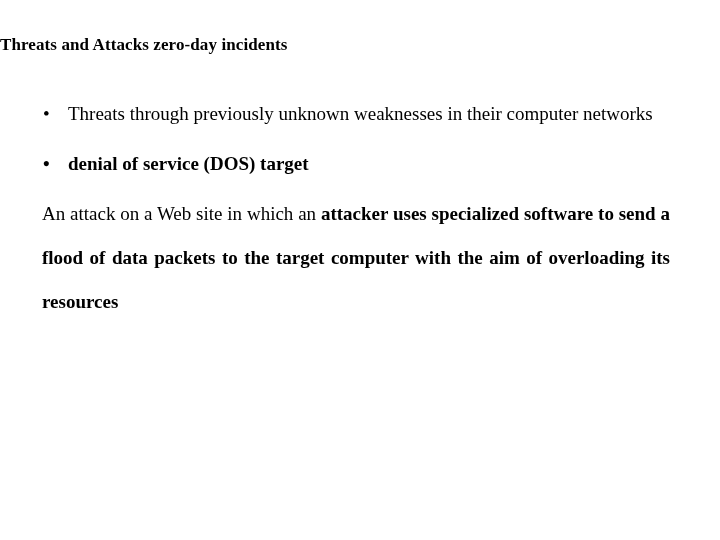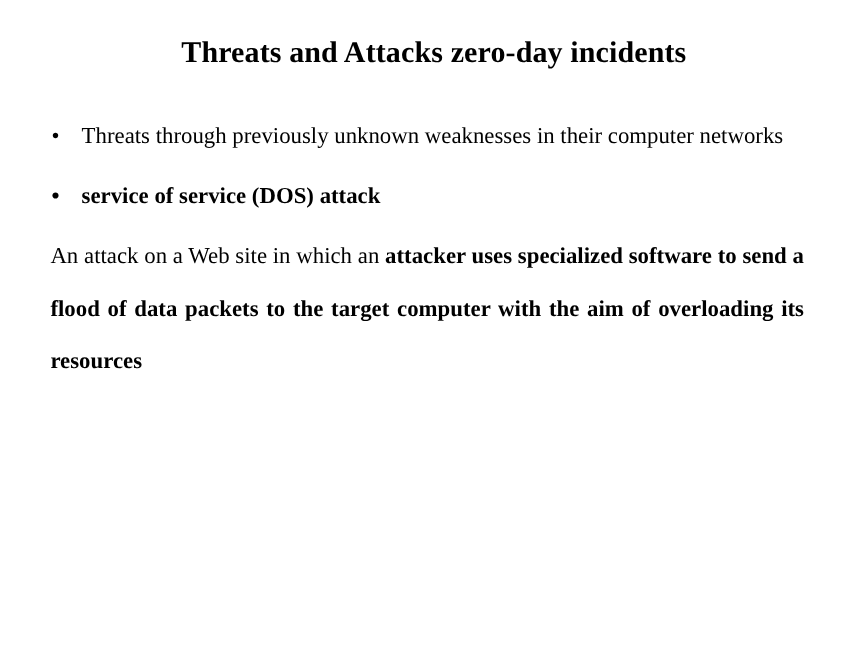--- a/index.html
+++ b/index.html
@@ -25,22 +25,22 @@
     height: 540px;
     background: #ffffff;
   }
 
   
   .slide-title {
     position: absolute;
     left: 0;
     top: 30px;
     width: 572px;
-    text-align: right;
-    font-size: 25px;
+    text-align: left;
+    font-size: 17px;
     font-weight: bold;
     line-height: 30px;
     letter-spacing: 0.1px;
     white-space: nowrap;
   }
 
   
   .body-block {
     position: absolute;
     left: 42px;
@@ -103,19 +103,19 @@
 
   <div class="body-block">
 
     <div class="bullet-item bullet-1">
       <span class="dot">•</span>
       <span class="btext">Threats through previously unknown weaknesses in their computer networks</span>
     </div>
 
     <div class="bullet-item bullet-2 bold">
       <span class="dot">•</span>
-      <span class="btext">service of service (DOS) attack</span>
+      <span class="btext">denial of service (DOS) target</span>
     </div>
 
     <div class="para"><span class="reg">An attack on a Web site in which an </span><span class="bld">attacker uses specialized software to send a flood of data packets to the target computer with the aim of overloading its resources</span></div>
 
   </div>
 </div>
 
 </body></html>

